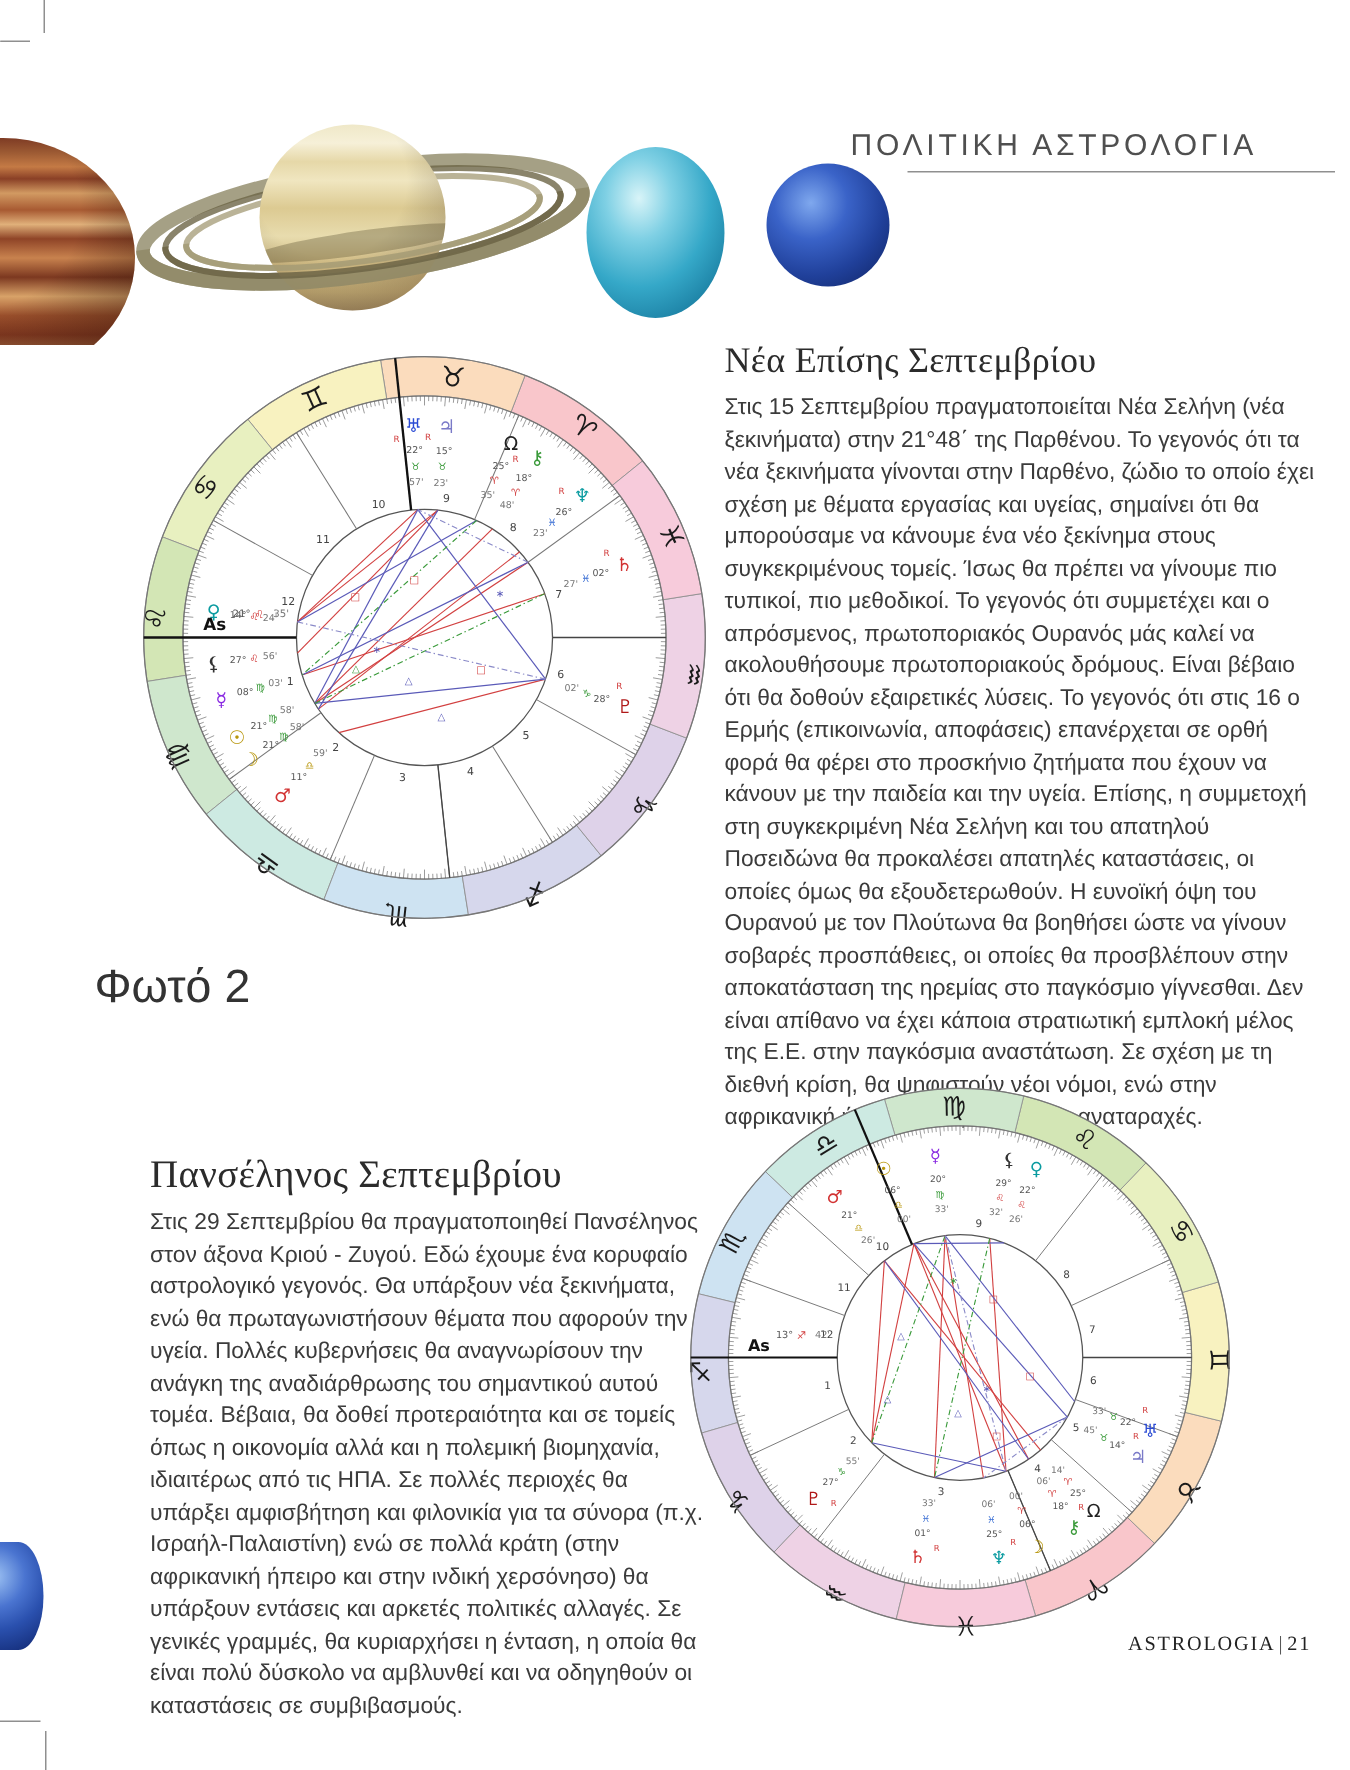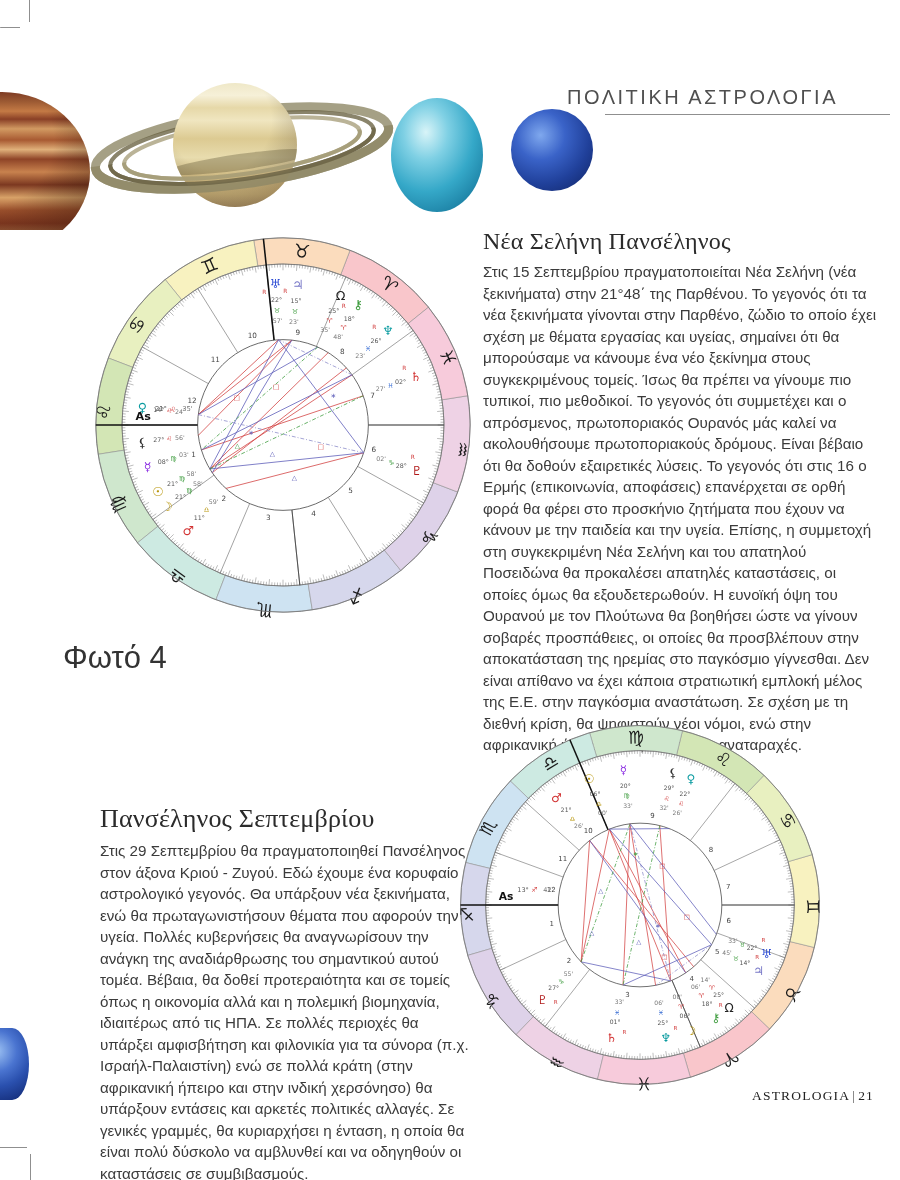--- a/index.html
+++ b/index.html
@@ -9,21 +9,21 @@
   #header-title{position:absolute;top:86px;right:62px;font-size:20px;letter-spacing:2.5px;
         color:#4f4f4f;font-family:"Liberation Sans",sans-serif;}
   #header-rule{position:absolute;top:114px;left:605px;width:285px;height:1px;background:#8f8f8f;}
   .article{position:absolute;}
   .article h2{margin:0 0 6px 0;font-family:"Liberation Serif",serif;font-weight:500;
         color:#2b2b2b;letter-spacing:.2px;}
   .article p{margin:0;color:#3b3b3b;font-size:15.2px;line-height:21.5px;}
   #article-new-moon{left:483px;top:228px;width:400px;}
   #article-new-moon h2{font-size:24px;}
   #article-full-moon{left:100px;top:768px;width:374px;}
-  #article-full-moon h2{font-size:26px;margin-top:36px;}
+  #article-full-moon h2{font-size:26px;}
   #photo-label{position:absolute;left:63px;top:640px;font-size:31px;color:#333;}
   #footer{position:absolute;left:704px;top:1088px;font-family:"Liberation Serif",serif;
         font-size:13.5px;letter-spacing:1.2px;color:#222;margin-left:48px;}
   #footer .sep{padding:0 2px;color:#555;}
   .chart-svg{position:absolute;}
   #chart1{left:89px;top:231px;}
   #chart2{left:454px;top:719px;}
   #planets-strip{position:absolute;left:0;top:40px;}
   #bottom-sphere{position:absolute;left:0;top:1028px;width:29px;height:72px;
         border-radius:0 58% 58% 0 / 0 50% 50% 0;
@@ -642,25 +642,25 @@
       </g>
       <g>
         <text x="-152" y="-5" font-size="11.5" fill="#111" text-anchor="start" font-family="&quot;DejaVu Sans&quot;,sans-serif" font-weight="bold">As</text>
         <text x="-132" y="-14" font-size="7" fill="#555" text-anchor="start" font-family="&quot;DejaVu Sans&quot;,sans-serif" font-weight="normal">21°</text>
         <text x="-117" y="-13.5" font-size="7.5" fill="#d24040" text-anchor="start" font-family="&quot;DejaVu Sans&quot;,sans-serif" font-weight="normal">♌</text>
         <text x="-104" y="-14" font-size="7" fill="#777" text-anchor="start" font-family="&quot;DejaVu Sans&quot;,sans-serif" font-weight="normal">35'</text>
       </g>
     </svg>
 
   <div id="article-new-moon" class="article">
-    <h2>Νέα Σελήνη Πανσέληνος</h2>
+    <h2>Νέα Επίσης Σεπτεμβρίου</h2>
     <p>Στις 15 Σεπτεμβρίου πραγματοποιείται Νέα Σελήνη (νέα ξεκινήματα) στην 21°48΄ της Παρθένου. Το γεγονός ότι τα νέα ξεκινήματα γίνονται στην Παρθένο, ζώδιο το οποίο έχει σχέση με θέματα εργασίας και υγείας, σημαίνει ότι θα μπορούσαμε να κάνουμε ένα νέο ξεκίνημα στους συγκεκριμένους τομείς. Ίσως θα πρέπει να γίνουμε πιο τυπικοί, πιο μεθοδικοί. Το γεγονός ότι συμμετέχει και ο απρόσμενος, πρωτοποριακός Ουρανός μάς καλεί να ακολουθήσουμε πρωτοποριακούς δρόμους. Είναι βέβαιο ότι θα δοθούν εξαιρετικές λύσεις. Το γεγονός ότι στις 16 ο Ερμής (επικοινωνία, αποφάσεις) επανέρχεται σε ορθή φορά θα φέρει στο προσκήνιο ζητήματα που έχουν να κάνουν με την παιδεία και την υγεία. Επίσης, η συμμετοχή στη συγκεκριμένη Νέα Σελήνη και του απατηλού Ποσειδώνα θα προκαλέσει απατηλές καταστάσεις, οι οποίες όμως θα εξουδετερωθούν. Η ευνοϊκή όψη του Ουρανού με τον Πλούτωνα θα βοηθήσει ώστε να γίνουν σοβαρές προσπάθειες, οι οποίες θα προσβλέπουν στην αποκατάσταση της ηρεμίας στο παγκόσμιο γίγνεσθαι. Δεν είναι απίθανο να έχει κάποια στρατιωτική εμπλοκή μέλος της Ε.Ε. στην παγκόσμια αναστάτωση. Σε σχέση με τη διεθνή κρίση, θα ψηφιστούν νέοι νόμοι, ενώ στην αφρικανική ήπειρο ίσως υπάρξουν αναταραχές.</p>
   </div>
 
-  <div id="photo-label">Φωτό 4</div>
+  <div id="photo-label">Φωτό 2</div>
 
   <div id="article-full-moon" class="article">
     <h2>Πανσέληνος Σεπτεμβρίου</h2>
     <p>Στις 29 Σεπτεμβρίου θα πραγματοποιηθεί Πανσέληνος στον άξονα Κριού - Ζυγού. Εδώ έχουμε ένα κορυφαίο αστρολογικό γεγονός. Θα υπάρξουν νέα ξεκινήματα, ενώ θα πρωταγωνιστήσουν θέματα που αφορούν την υγεία. Πολλές κυβερνήσεις θα αναγνωρίσουν την ανάγκη της αναδιάρθρωσης του σημαντικού αυτού τομέα. Βέβαια, θα δοθεί προτεραιότητα και σε τομείς όπως η οικονομία αλλά και η πολεμική βιομηχανία, ιδιαιτέρως από τις ΗΠΑ. Σε πολλές περιοχές θα υπάρξει αμφισβήτηση και φιλονικία για τα σύνορα (π.χ. Ισραήλ-Παλαιστίνη) ενώ σε πολλά κράτη (στην αφρικανική ήπειρο και στην ινδική χερσόνησο) θα υπάρξουν εντάσεις και αρκετές πολιτικές αλλαγές. Σε γενικές γραμμές, θα κυριαρχήσει η ένταση, η οποία θα είναι πολύ δύσκολο να αμβλυνθεί και να οδηγηθούν οι καταστάσεις σε συμβιβασμούς.</p>
   </div>
 
   <svg id="chart2" class="chart-svg" width="372" height="372" viewBox="-200 -200 400 400">
       <g>
         <path d="M54.1686748217121,185.24242135121105 A193,193 0 0 0 139.5326591605467,133.34030533783363 L120.01254622098834,114.68648023875846 A166,166 0 0 1 46.59067368085083,159.32767846788101 Z" fill="#f9c6cb" stroke="#8f8f8f" stroke-width="0.6"></path>
         <text x="0" y="0" font-size="19" fill="#1a1a1a" text-anchor="middle" font-family="&quot;DejaVu Sans&quot;,sans-serif" font-weight="normal" transform="translate(93.25368058237197,159.37536000883892) rotate(148.7)">♈</text>

